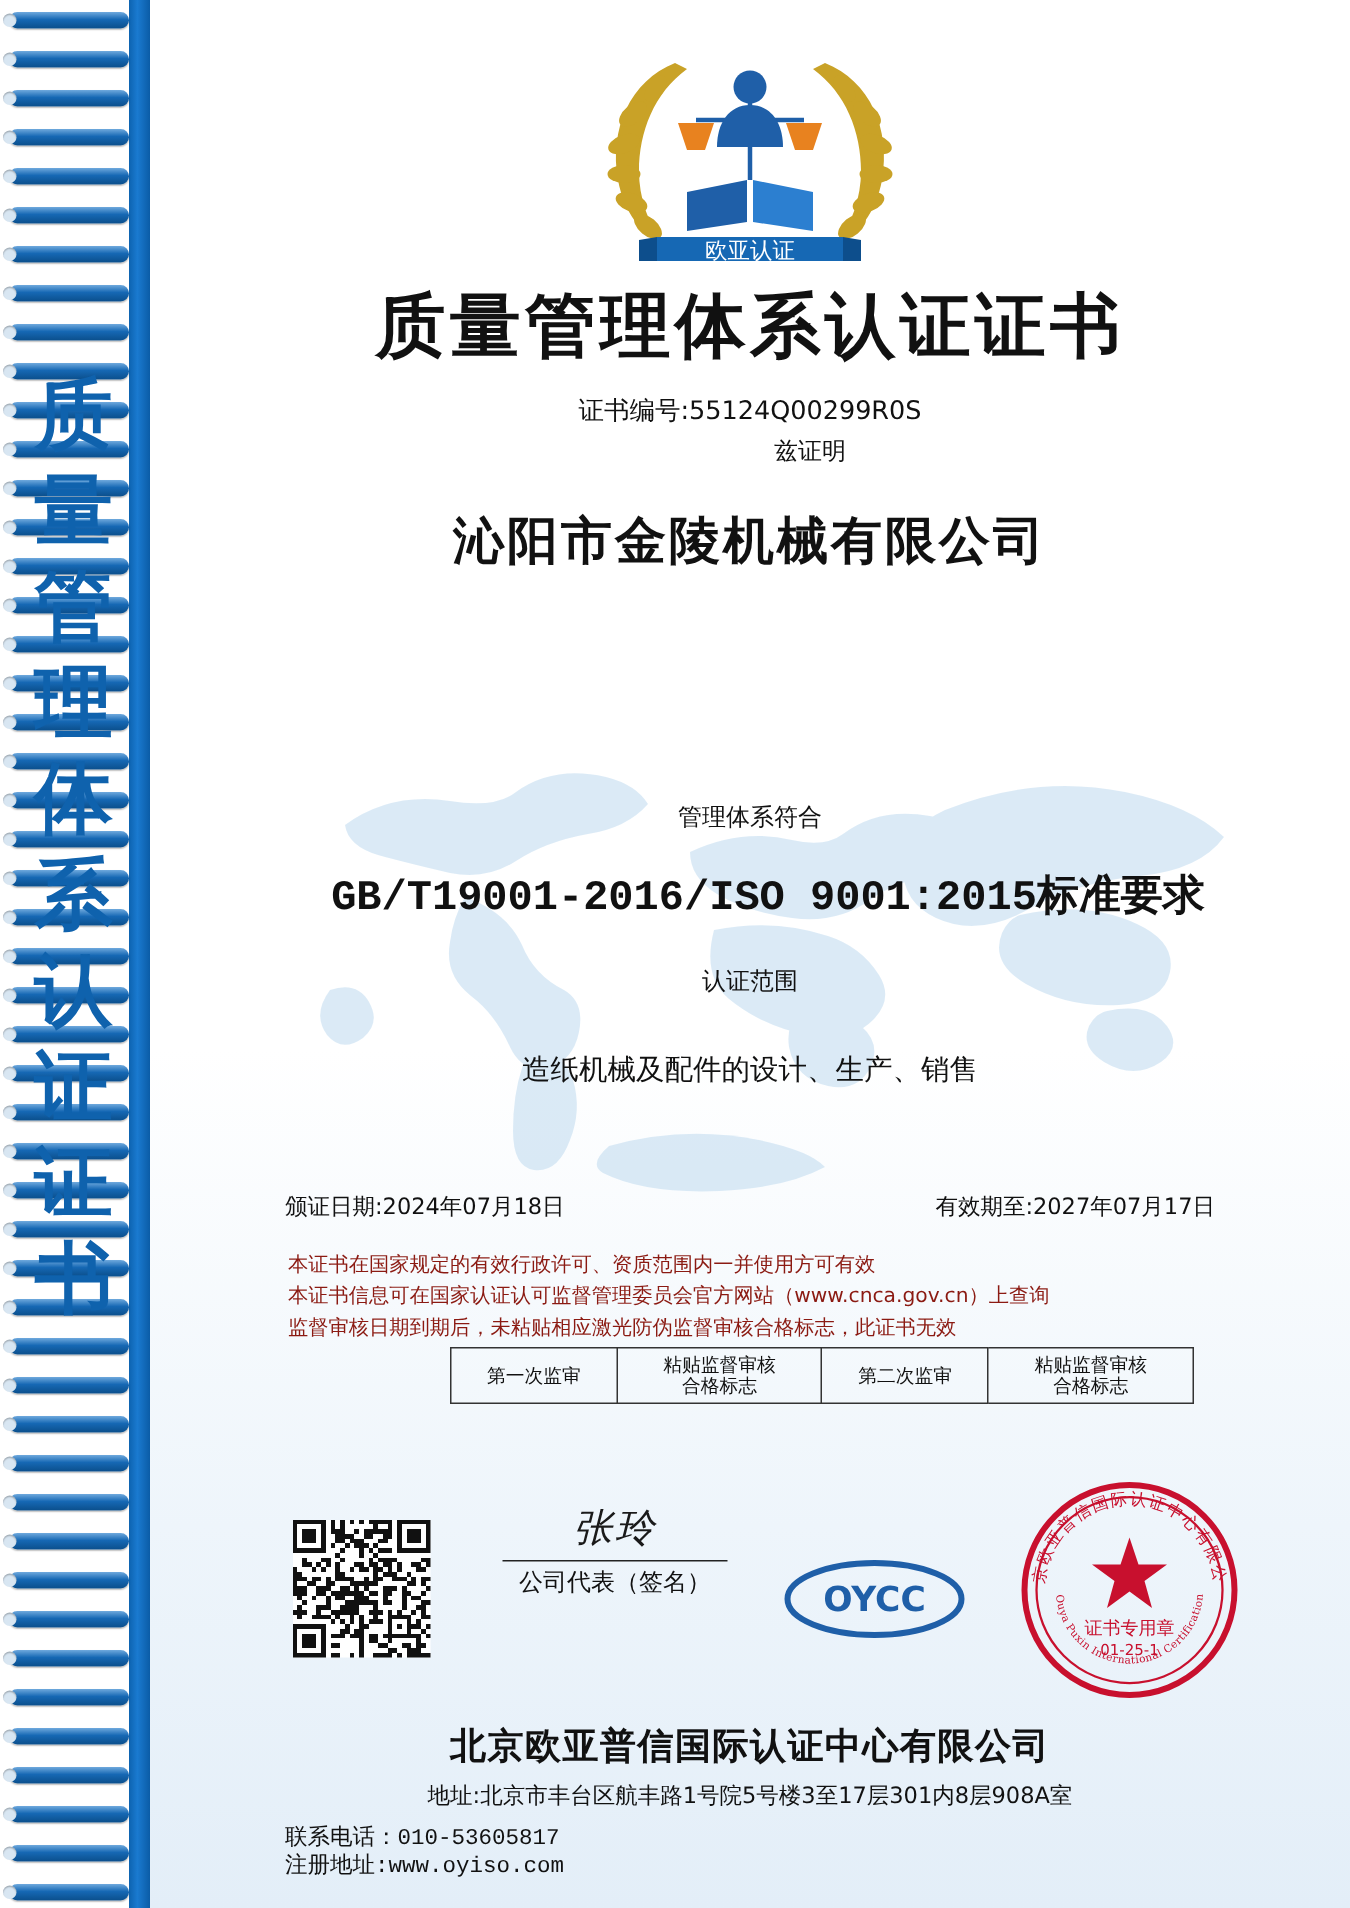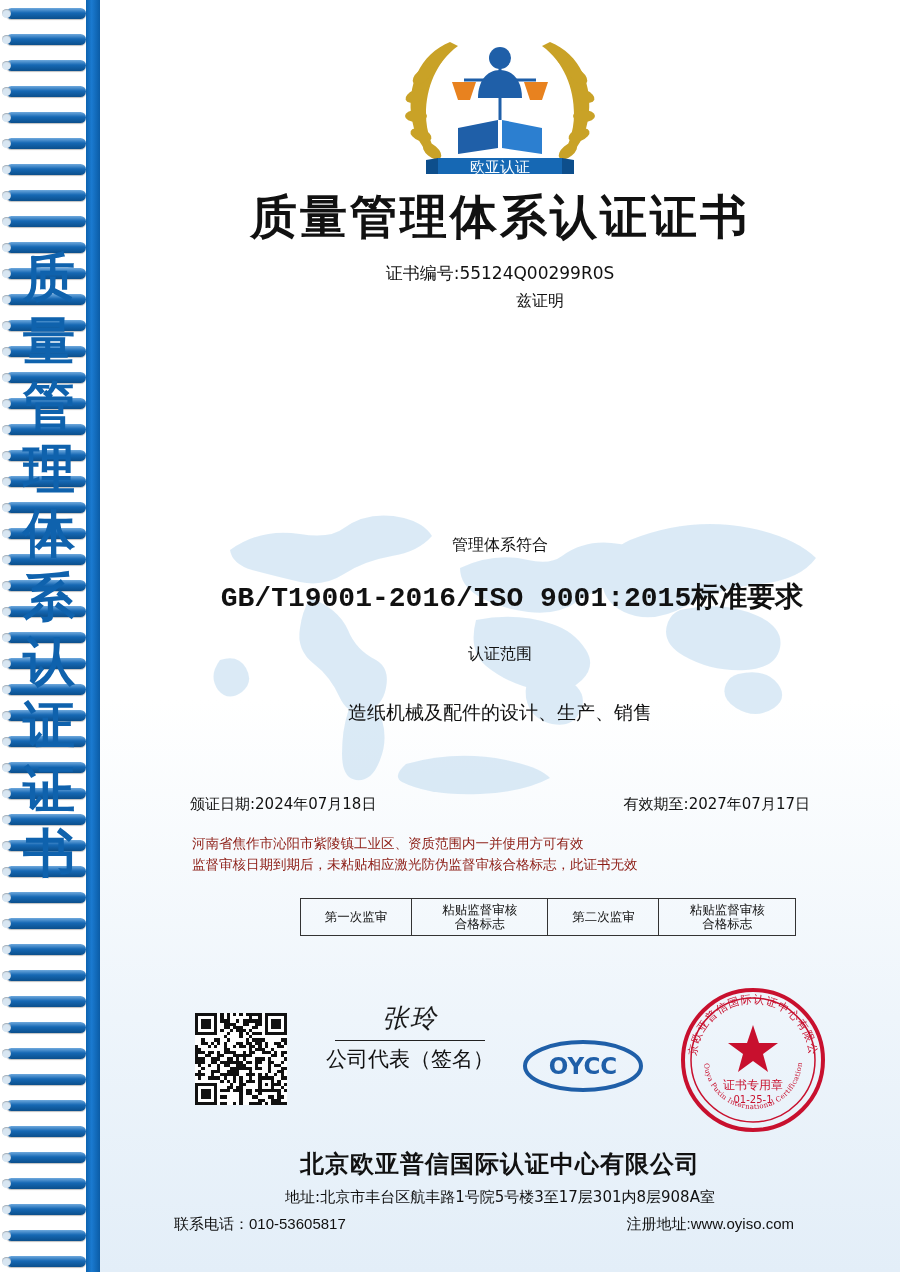--- a/index.html
+++ b/index.html
@@ -273,21 +273,21 @@
     display: inline-block;
     padding: 0 6px 2px 6px;
   }
   .sign-line {
     width: 150px;
     height: 1px;
     background: #222;
     margin: 2px auto 4px auto;
   }
   .sign-label {
-    font-size: 21px;
+    font-size: 16px;
     color: #111;
     font-family: "DejaVu Sans", sans-serif;
   }
 
   
   .oycc {
     position: absolute;
     left: 420px;
     top: 1038px;
     width: 126px;
@@ -321,27 +321,28 @@
     left: 0;
     width: 800px;
     text-align: center;
     font-size: 15px;
     color: #111;
     font-family: "DejaVu Sans", sans-serif;
   }
   .footer-contact {
     position: absolute;
     top: 1215px;
-    left: 74px;
+    left: 90px;
     width: 620px;
     display: flex;
     justify-content: space-between;
     font-size: 15px;
     color: #111;
-    font-family: Liberation Sans, sans-serif;
+    font-family: Liberation Mono, monospace;
+    flex-direction: column;
   }
 </style>
 </head>
 <body>
 
 <div id="page">
 
   <div class="spine">
     <div class="spine-bar"></div>
     <div id="coils">
@@ -524,34 +525,36 @@
     </svg>
 
     <div class="main-title">质量管理体系认证证书</div>
 
     <div class="cert-no">
       <span>证书编号:</span><span>55124Q00299R0S</span>
     </div>
 
     <div class="hereby">兹证明</div>
 
+    <div class="company">沁阳市金陵机械有限公司</div>
 
 
     <div class="conform">管理体系符合</div>
     <div class="standard">GB/T19001-2016/ISO  9001:2015标准要求</div>
     <div class="scope-label">认证范围</div>
     <div class="scope-text">造纸机械及配件的设计、生产、销售</div>
 
     <div class="date-row">
       <div>颁证日期:2024年07月18日</div>
       <div>有效期至:2027年07月17日</div>
     </div>
 
     <div class="notes">
-      <div>河南省焦作市沁阳市紫陵镇工业区、资质范围内一并使用方可有效</div>
+      <div>本证书在国家规定的有效行政许可、资质范围内一并使用方可有效</div>
+      <div>本证书信息可在国家认证认可监督管理委员会官方网站（www.cnca.gov.cn）上查询</div>
       <div>监督审核日期到期后，未粘贴相应激光防伪监督审核合格标志，此证书无效</div>
     </div>
 
     <table class="audit-table">
       <tbody>
           <tr>
         <td class="w1">第一次监审</td>
         <td class="w2">
           <div>粘贴监督审核</div>
           <div>合格标志</div>

